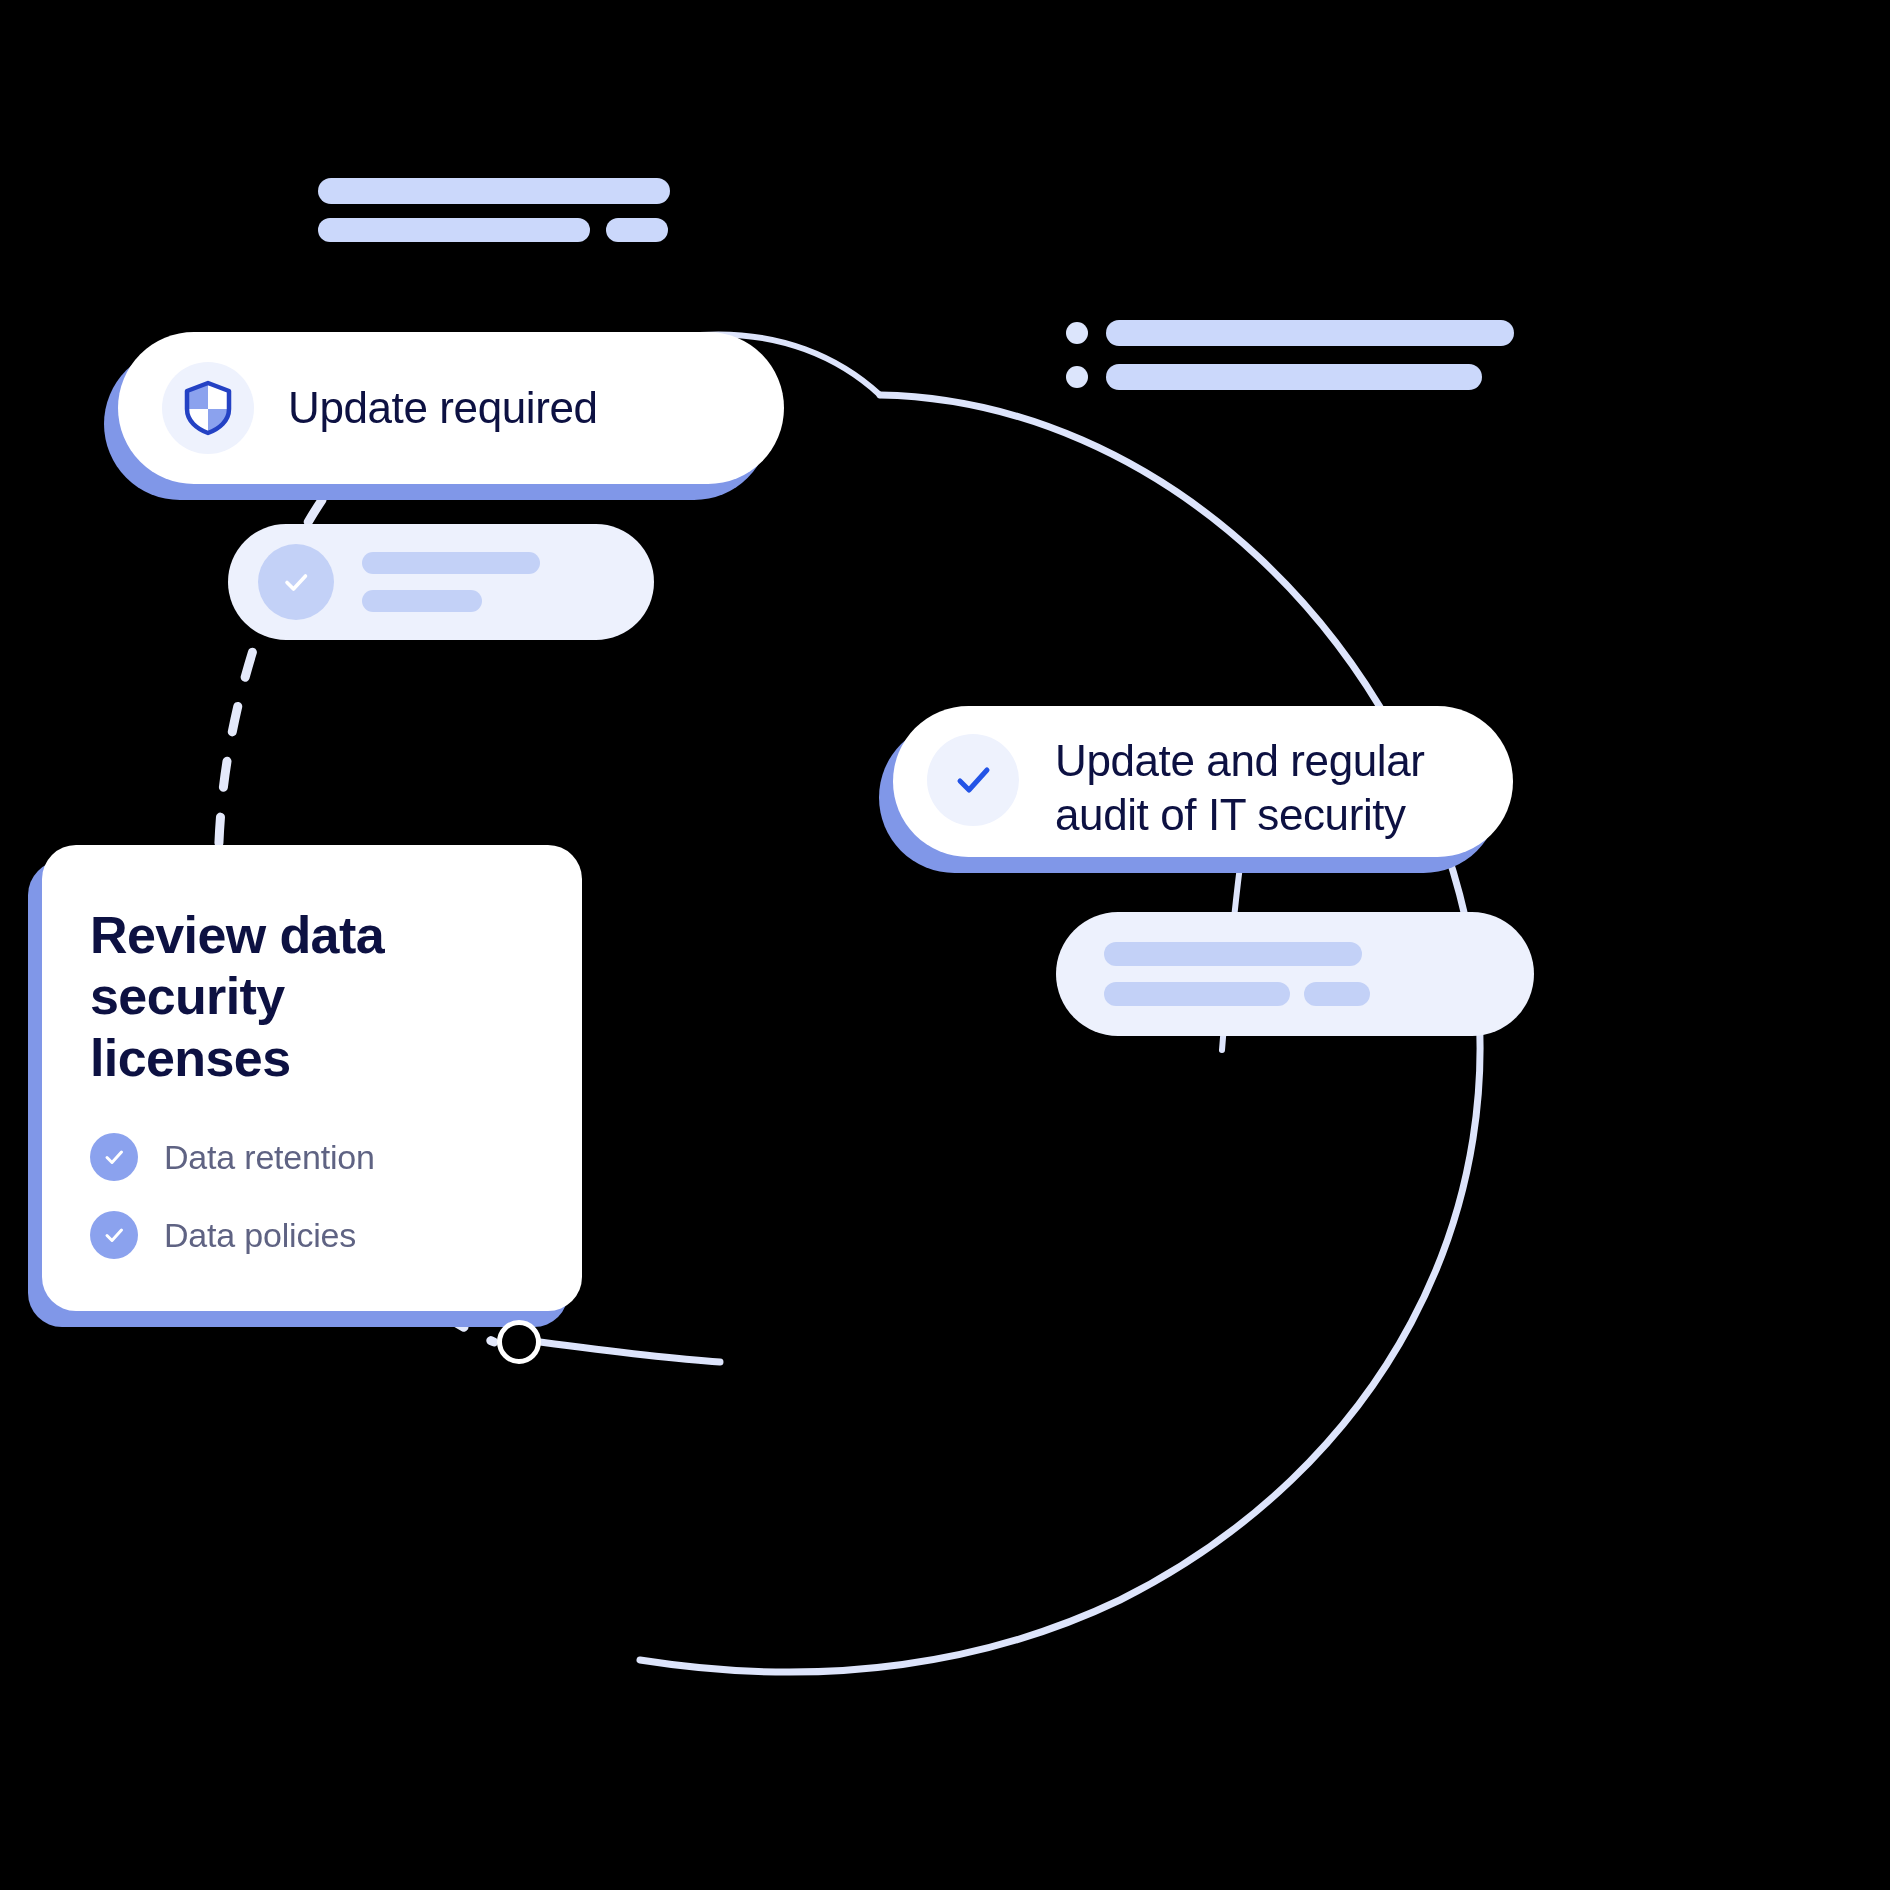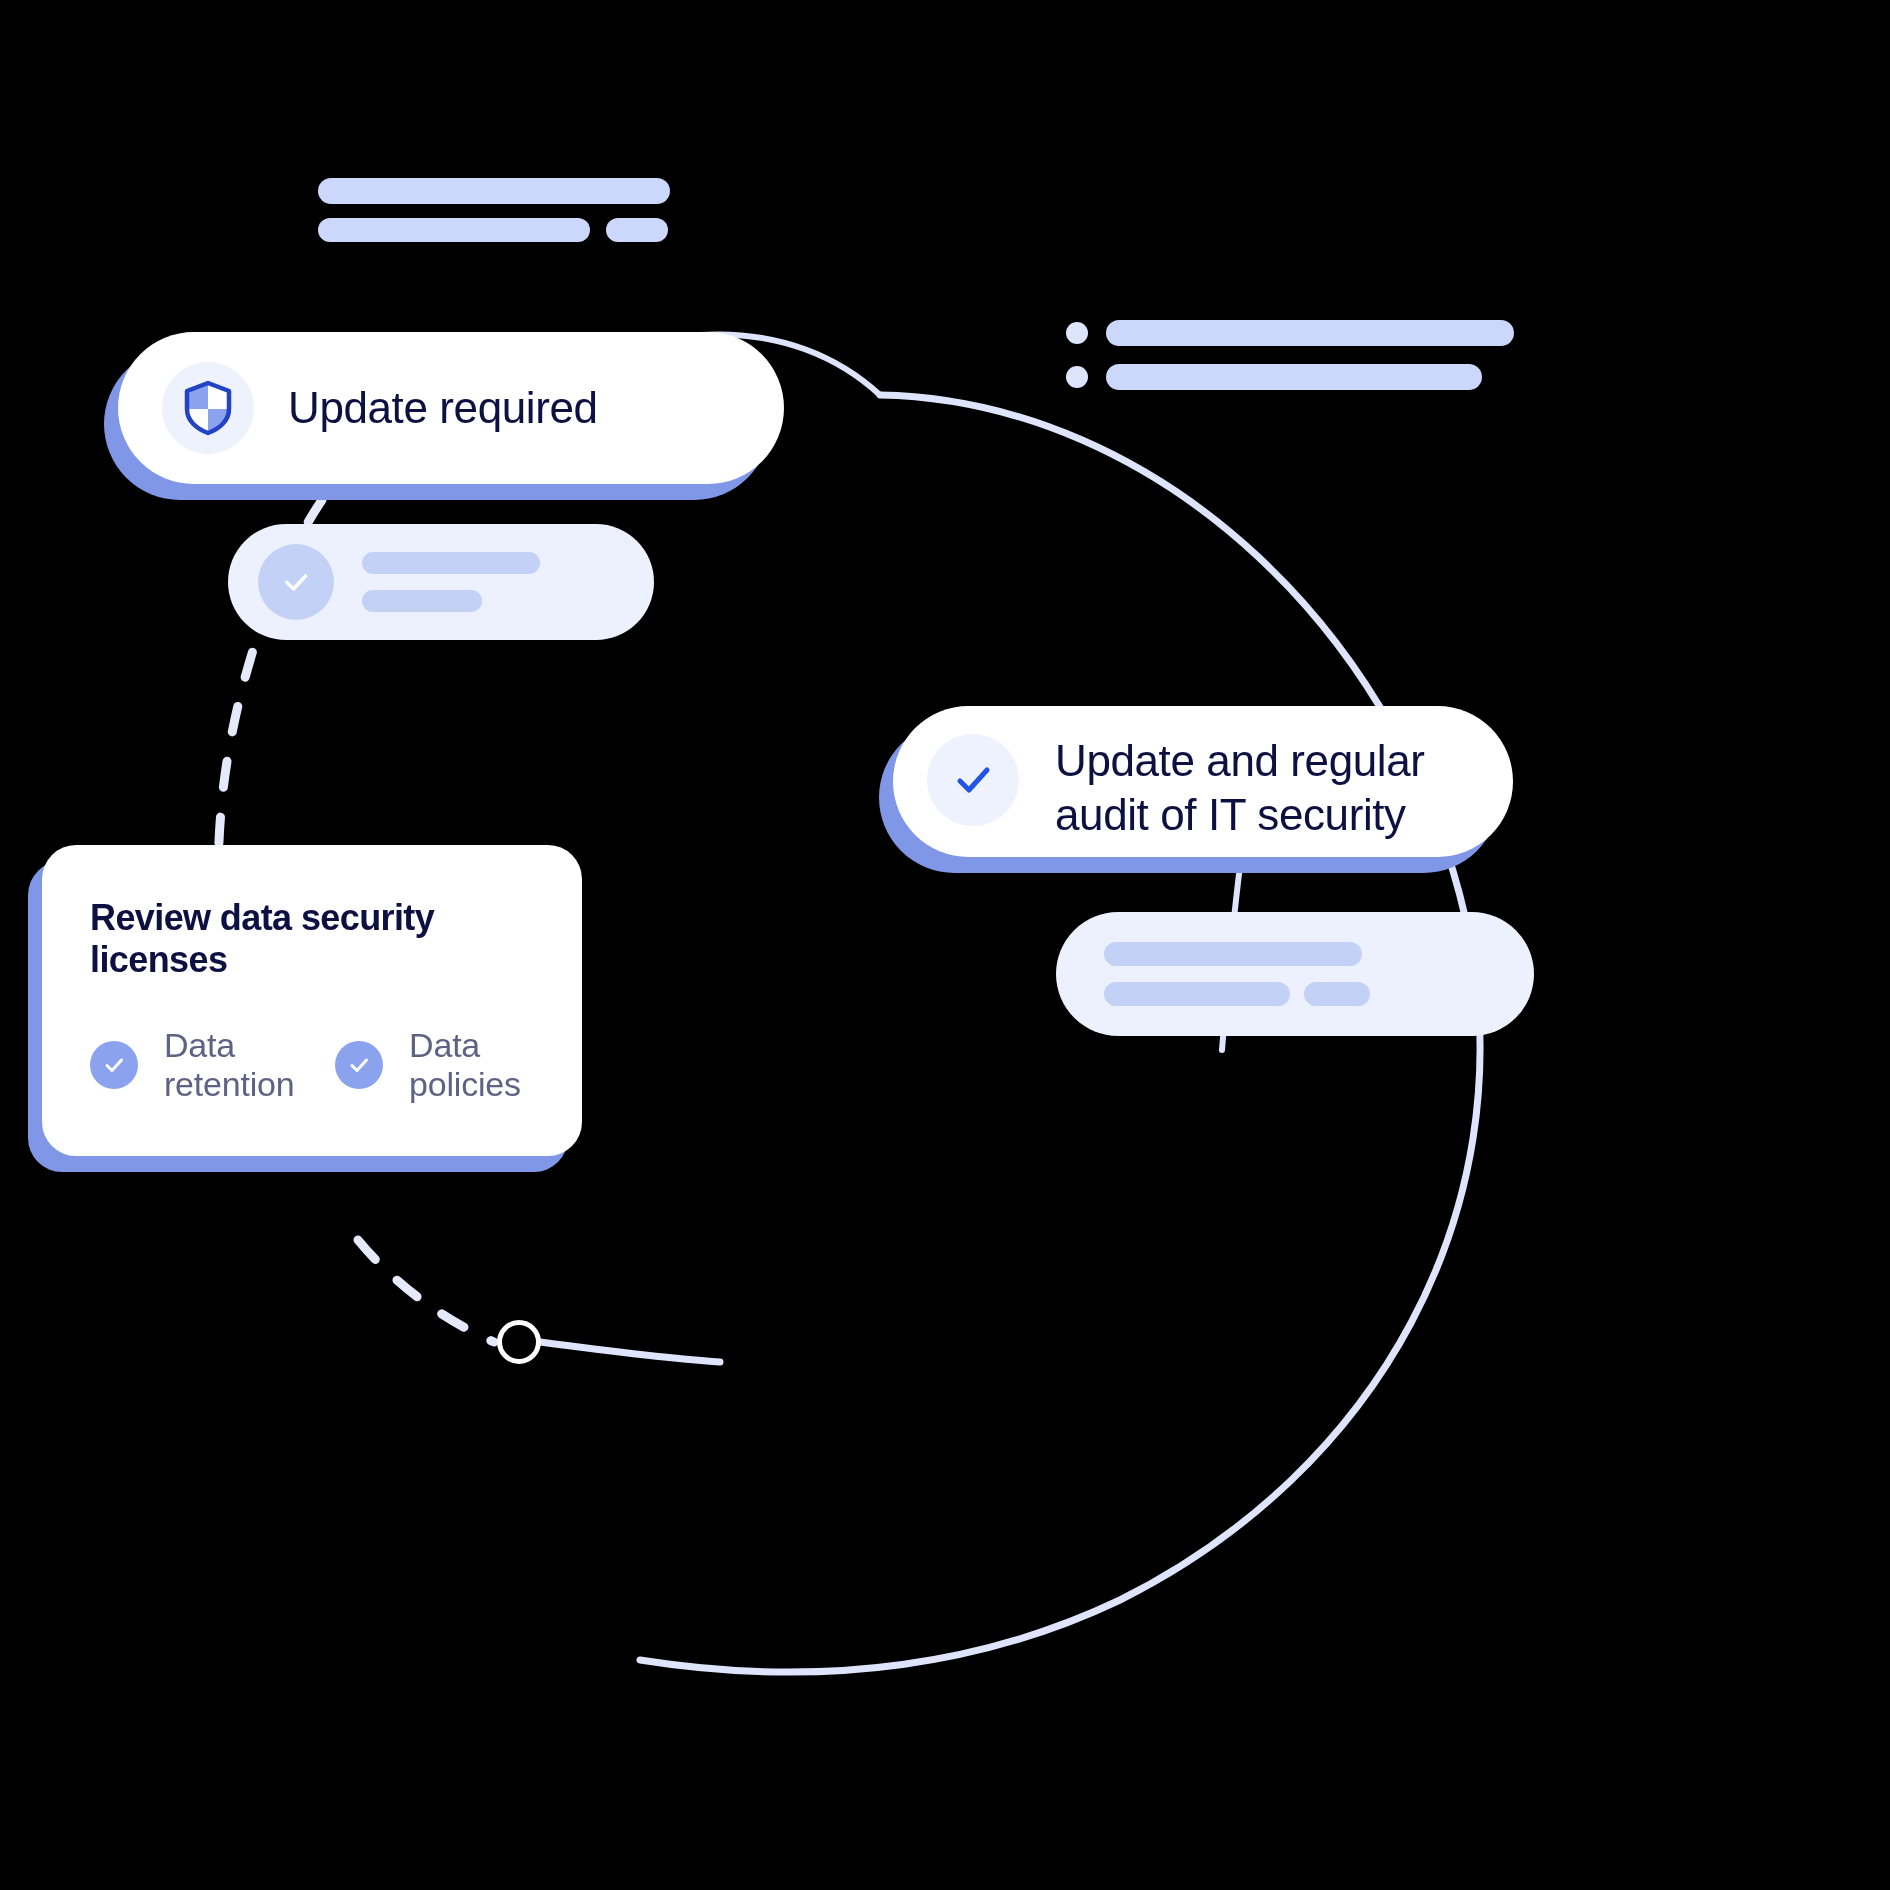--- a/index.html
+++ b/index.html
@@ -147,30 +147,30 @@
   
   #card-review-security {
     left: 42px;
     top: 845px;
     width: 540px;
   }
   #card-review-security .card-face {
     padding: 52px 46px 52px 48px;
   }
   .card-title {
-    font-size: 36px;
+    font-size: 52px;
     line-height: 1.18;
     font-weight: 700;
     color: #0D1142;
     letter-spacing: -0.6px;
-    margin: 0 0 44px 0;
+    margin: 8px 0 44px 0;
   }
   .check-list {
     display: flex;
-    flex-direction: row;
+    flex-direction: column;
     gap: 30px;
   }
   .check-item {
     display: flex;
     align-items: center;
     gap: 26px;
   }
   .check-badge {
     width: 48px;
     height: 48px;

